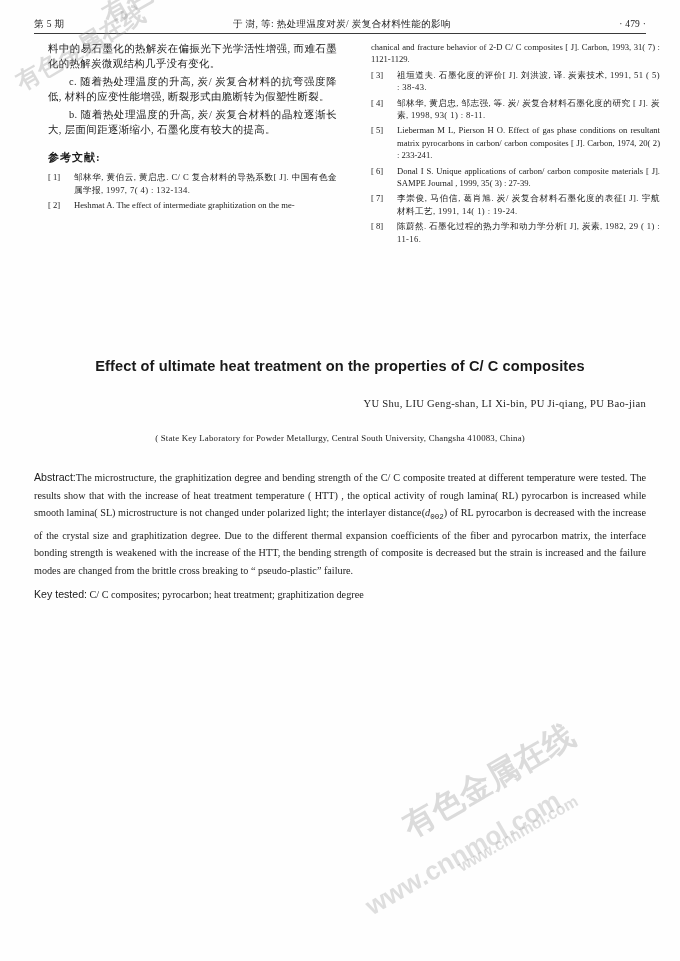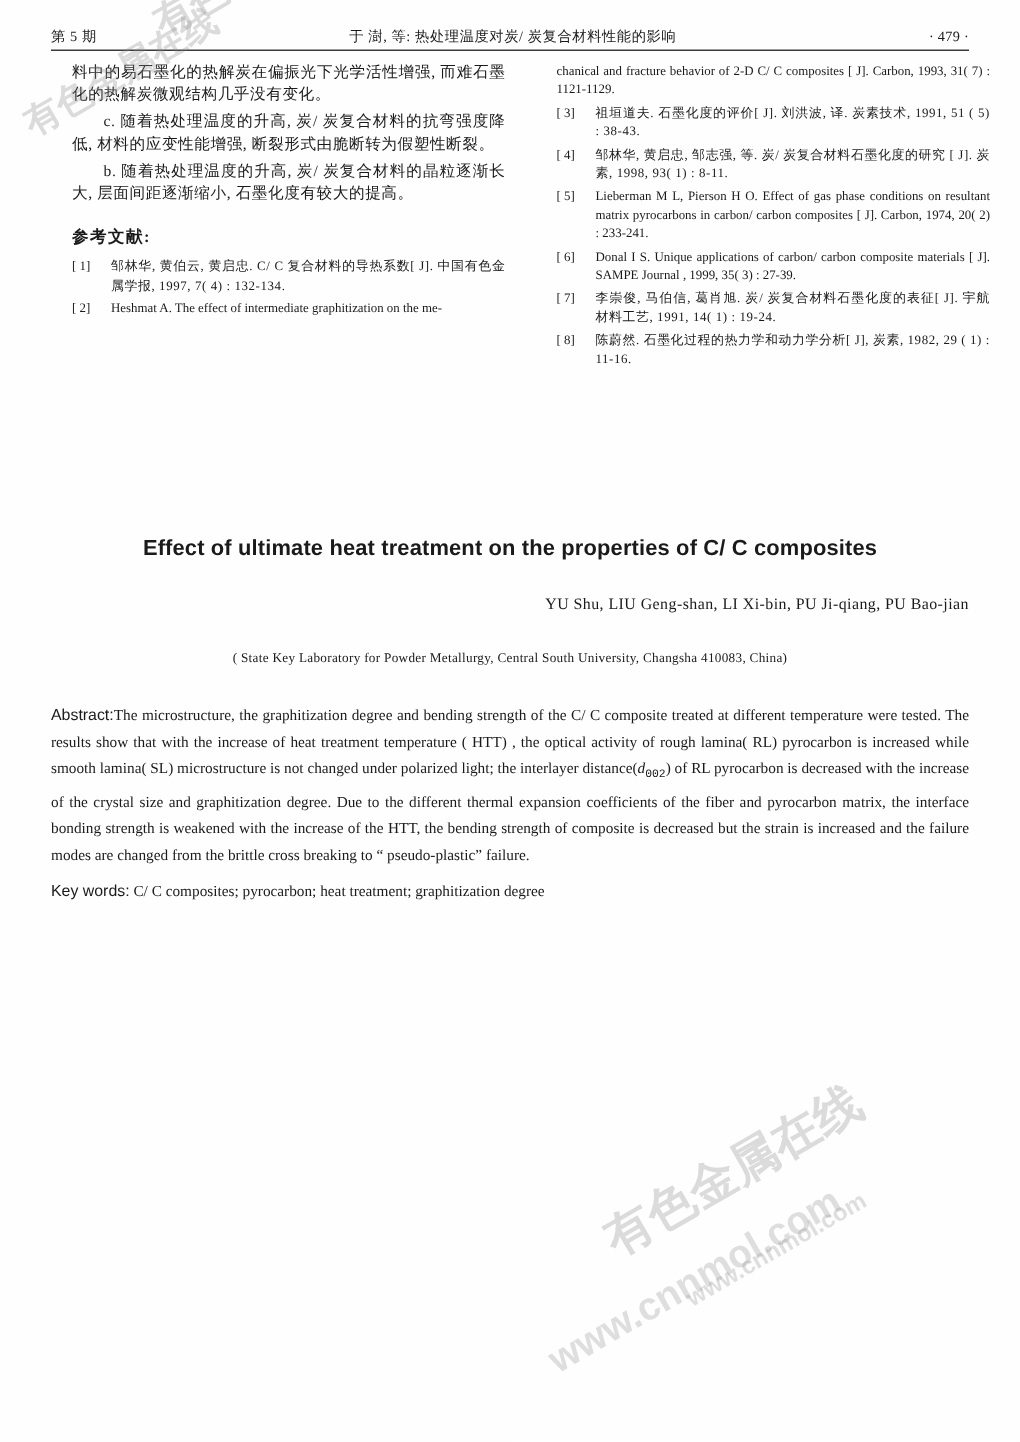--- a/index.html
+++ b/index.html
@@ -257,21 +257,21 @@
   <div class="en-block">
     <h1 class="en-title">Effect of ultimate heat treatment on the properties of C/ C composites</h1>
     <div class="en-authors">YU  Shu,  LIU  Geng-shan,  LI  Xi-bin,  PU  Ji-qiang,  PU  Bao-jian</div>
     <div class="en-affil">( State Key Laboratory for Powder Metallurgy, Central South University, Changsha 410083, China)</div>
 
     <div class="abstract">
       <span class="lead">Abstract:</span><span>The microstructure, the graphitization degree and bending strength of the C/ C composite treated at different temperature were tested. The results show that with the increase of heat treatment temperature ( HTT) , the optical activity of rough lamina( RL) pyrocarbon is increased while smooth lamina( SL) microstructure is not changed under polarized light; the interlayer distance(</span><i>d</i><span class="sub">002</span><span>) of RL pyrocarbon is decreased with the increase of the crystal size and graphitization degree. Due to the different thermal expansion coefficients of the fiber and pyrocarbon matrix, the interface bonding strength is weakened with the increase of the HTT, the bending strength of composite is decreased but the strain is increased and the failure modes are changed from the brittle cross breaking to “ pseudo-plastic” failure.</span>
     </div>
 
     <div class="keywords">
-      <span class="lead">Key words:</span>
+      <span class="lead">Key tested:</span>
       <span>C/ C composites;  pyrocarbon;  heat treatment;  graphitization degree</span>
     </div>
   </div>
 
   <div class="wm wm-1">有色金属在线</div>
   <div class="wm wm-2">有色金属在线</div>
   <div class="wm wm-3">有色金属在线</div>
   <div class="wm wm-4">www.cnnmol.com</div>
   <div class="wm wm-5">www.cnnmol.com</div>
 

